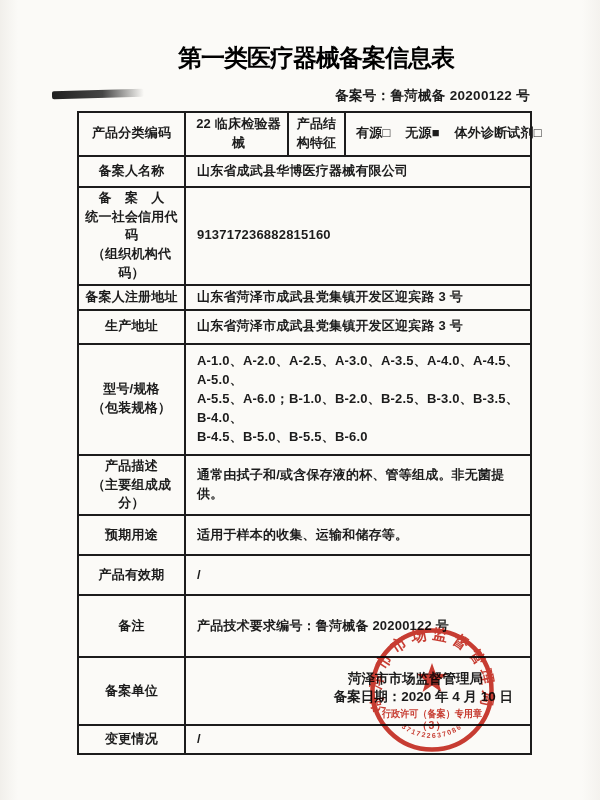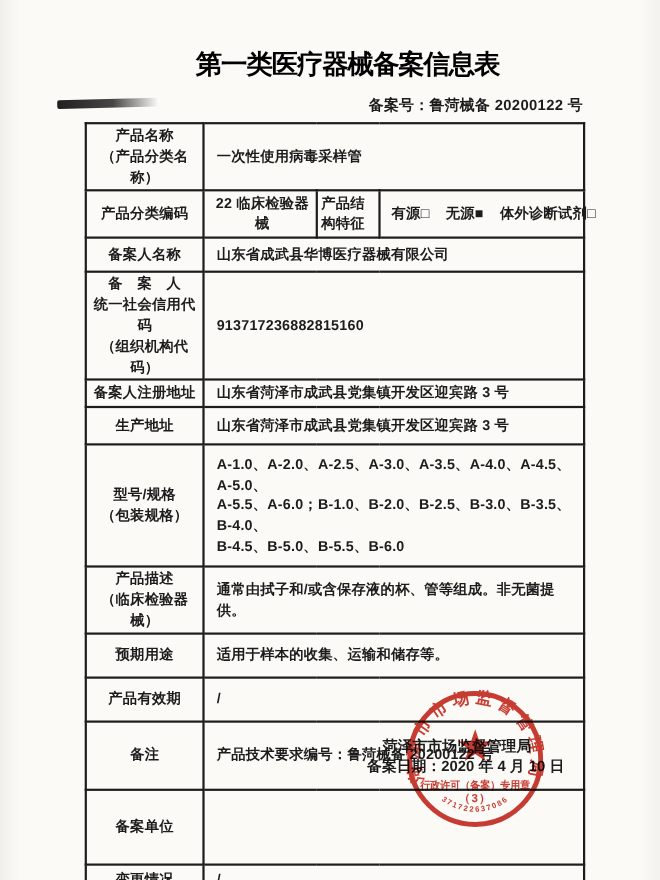--- a/index.html
+++ b/index.html
@@ -31,21 +31,21 @@
     position:absolute;left:77px;top:111px;width:453px;
     border-collapse:collapse;table-layout:fixed;
   }
   table.info td{
     border:2px solid var(--border);
     font-size:13px;font-weight:600;line-height:1.45;
     vertical-align:middle;letter-spacing:.2px;
   }
   td.lbl{text-align:center;padding:1px 2px;}
   td.val{text-align:left;padding:2px 6px 2px 11px;}
-  td.sub-lbl{padding:1px 3px;}
+  td.sub-lbl{text-align:center;padding:1px 3px;}
   td.code-val{text-align:center;padding:2px 4px 2px 8px;}
   td.opts{text-align:left;padding:2px 4px 2px 10px;white-space:nowrap;}
   td.opts span{margin-right:11px;}
   .slash{font-weight:600;}
   .filing-block{
     position:absolute;top:670px;right:87px;z-index:3;
     text-align:right;font-size:13.5px;font-weight:700;line-height:18px;
   }
   .filing-block .authority-line{padding-right:30px;}
   .stamp{
@@ -70,27 +70,20 @@
 <div class="record-no">备案号：鲁菏械备 20200122 号</div>
 
 <table class="info">
   <colgroup>
       <col style="width:107px">
       <col style="width:103px">
       <col style="width:57px">
       <col style="width:186px">
     </colgroup>
   <tbody>
-    <tr style="height:41px">
-      <td class="lbl">
-        <div>产品名称</div>
-        <div>（产品分类名称）</div>
-      </td>
-      <td class="val" colspan="3">一次性使用病毒采样管</td>
-    </tr>
     <tr style="height:38px">
       <td class="lbl">产品分类编码</td>
       <td class="code-val">22 临床检验器械</td>
       <td class="sub-lbl">产品结构特征</td>
       <td class="opts">
         <span>有源□</span>
         <span>无源■</span>
         <span>体外诊断试剂□</span>
       </td>
     </tr>
@@ -121,21 +114,21 @@
       </td>
       <td class="val" colspan="3">
         <div>A-1.0、A-2.0、A-2.5、A-3.0、A-3.5、A-4.0、A-4.5、A-5.0、</div>
         <div>A-5.5、A-6.0；B-1.0、B-2.0、B-2.5、B-3.0、B-3.5、B-4.0、</div>
         <div>B-4.5、B-5.0、B-5.5、B-6.0</div>
       </td>
     </tr>
     <tr style="height:57px">
       <td class="lbl">
         <div>产品描述</div>
-        <div>（临床检验器械）</div>
+        <div>（主要组成成分）</div>
       </td>
       <td class="val" colspan="3">通常由拭子和/或含保存液的杯、管等组成。非无菌提供。</td>
     </tr>
     <tr style="height:40px">
       <td class="lbl">预期用途</td>
       <td class="val" colspan="3">适用于样本的收集、运输和储存等。</td>
     </tr>
     <tr style="height:40px">
       <td class="lbl">产品有效期</td>
       <td class="val slash" colspan="3">/</td>

